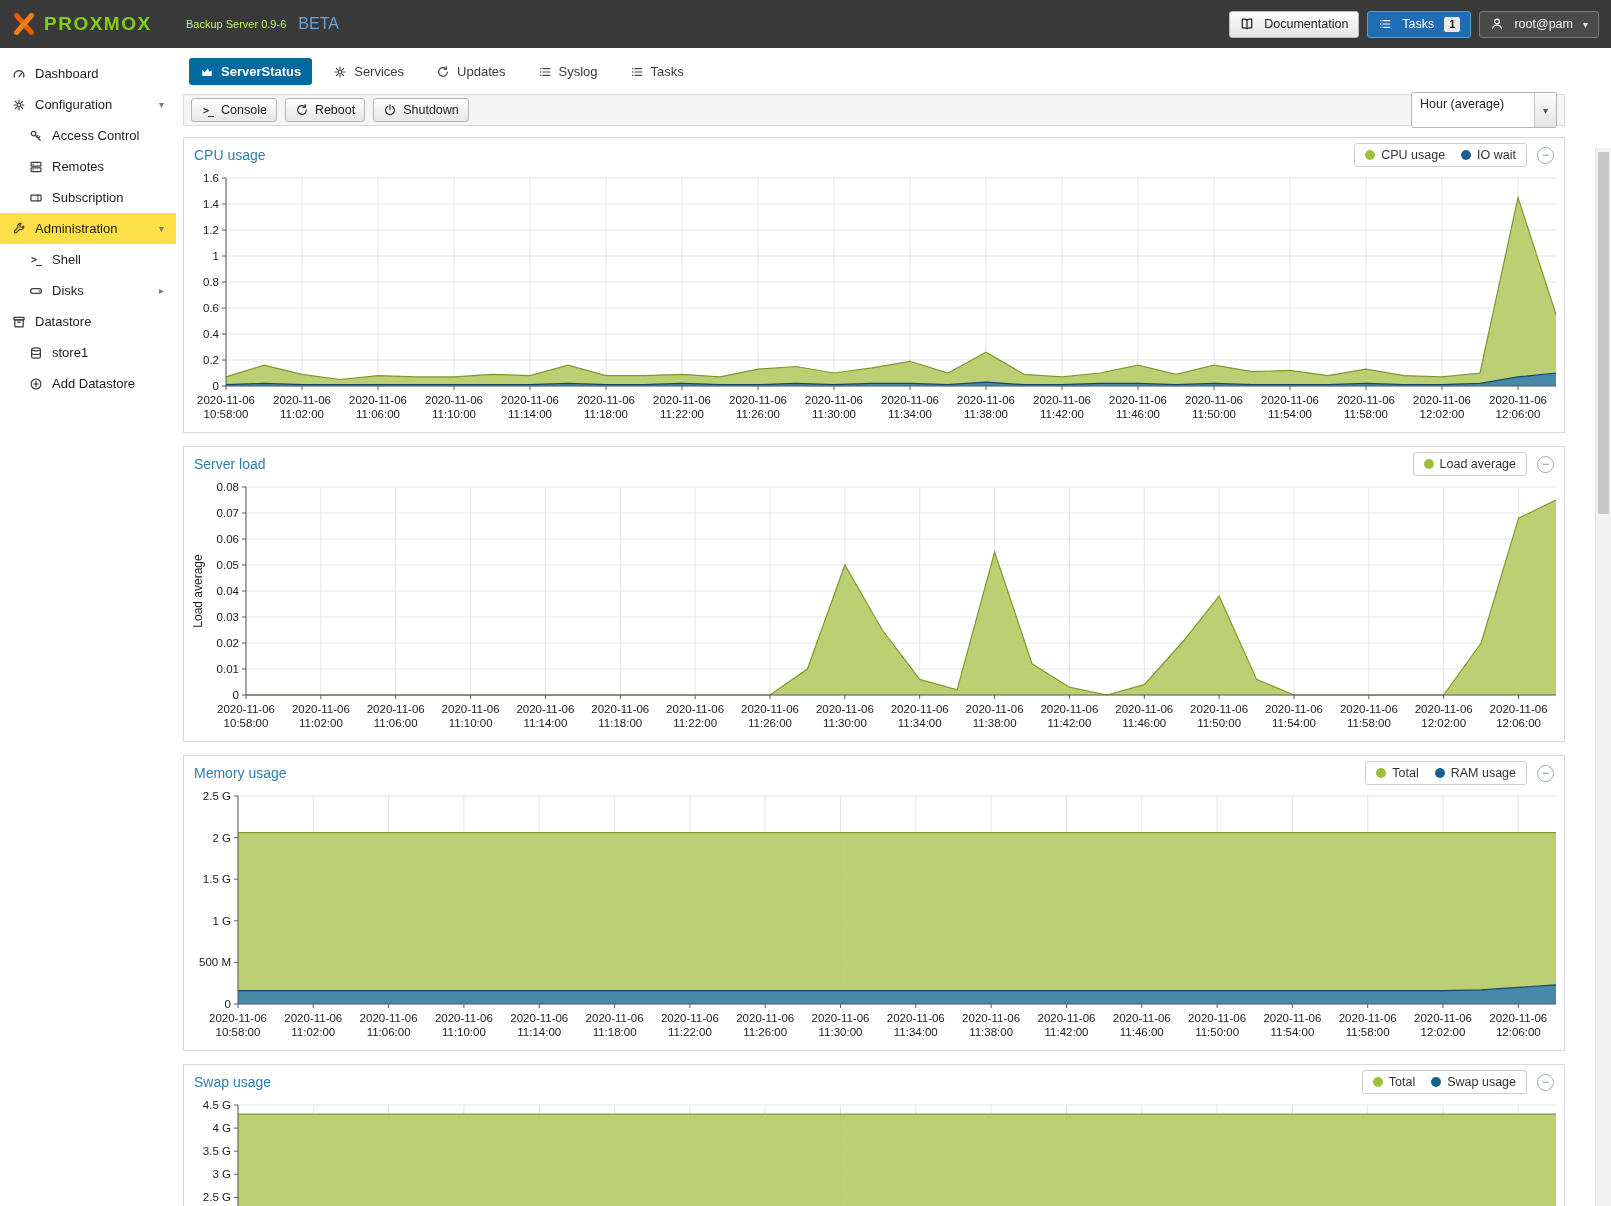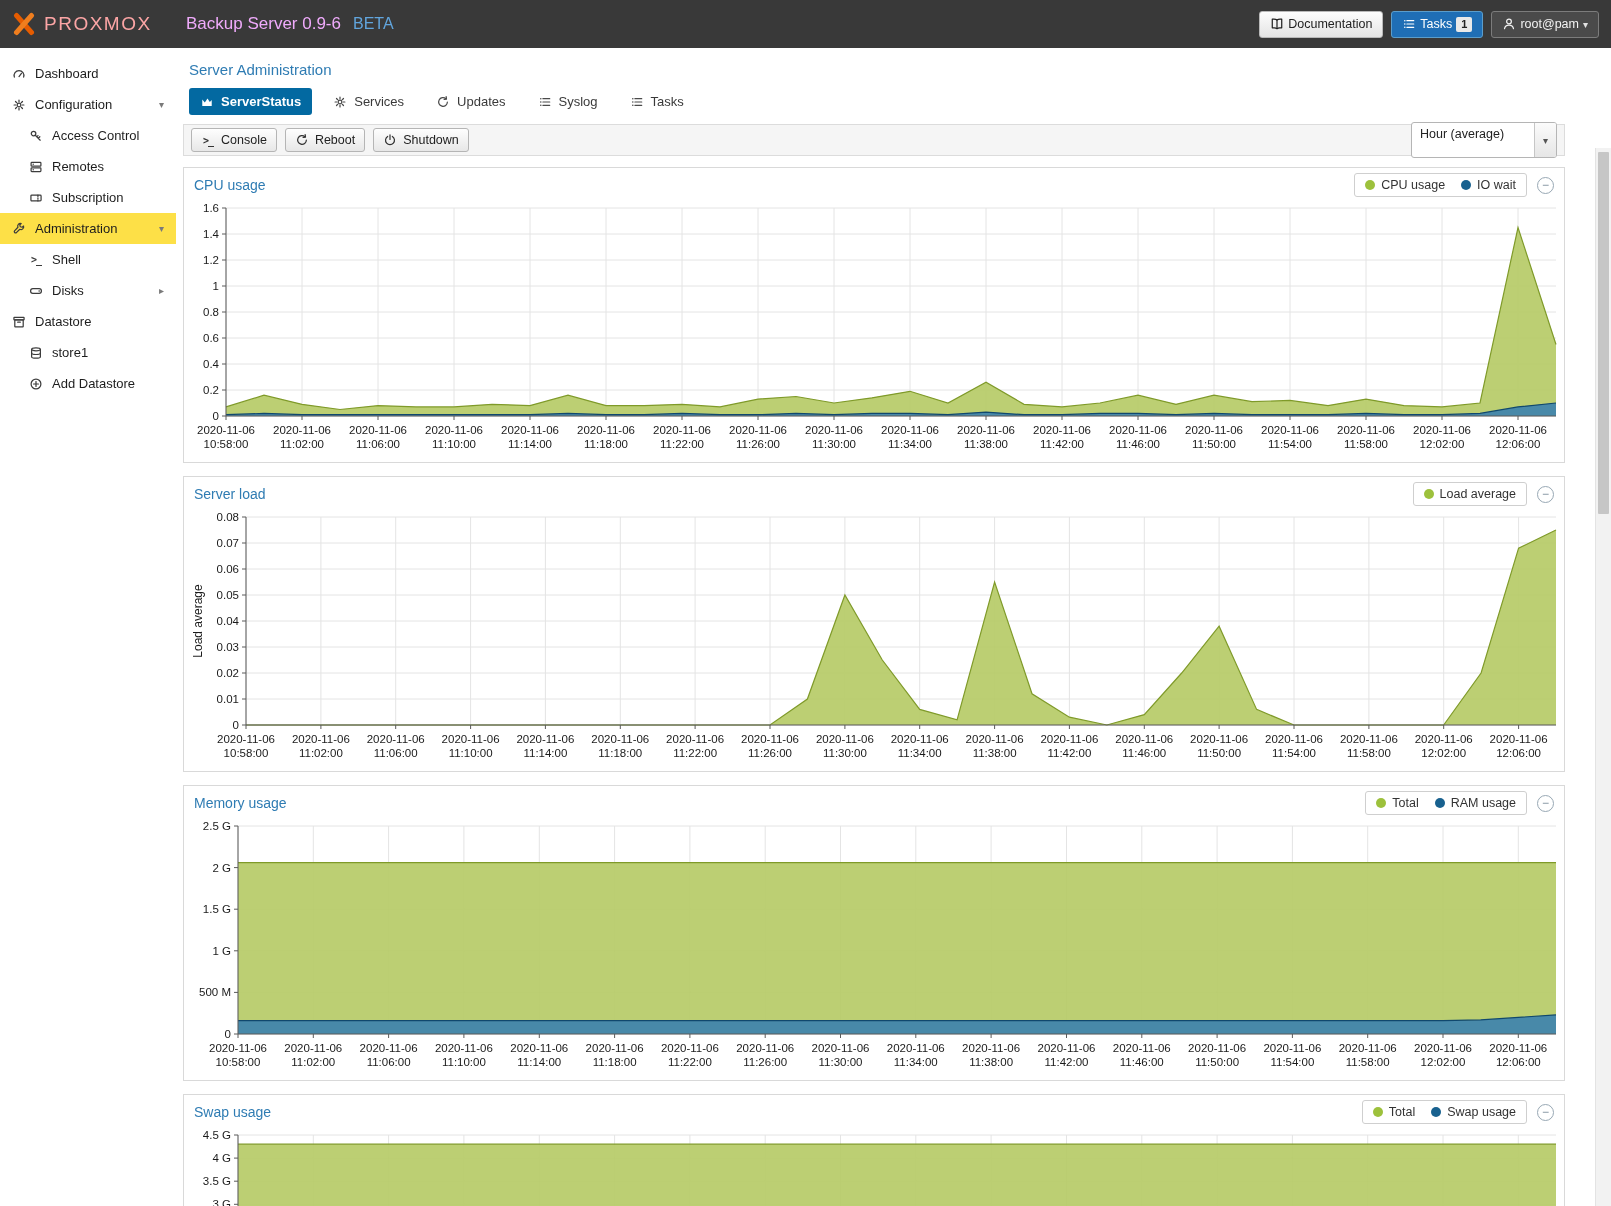--- a/index.html
+++ b/index.html
@@ -1,25 +1,25 @@
 <!DOCTYPE html>
 <html><head>
 <meta charset="utf-8">
 <style>
 *{box-sizing:border-box;margin:0;padding:0}
 html,body{width:1611px;height:1206px;overflow:hidden}
 body{position:relative;font-family:"Liberation Sans",sans-serif;background:#fff;color:#222}
 
 .topbar{height:48px;background:#393939;display:flex;align-items:center;padding:0 12px;gap:8px}
 .logo{display:flex;align-items:center;gap:8px;width:166px;flex:none}
-.logo-text{color:#fca5a5;font-weight:normal;font-size:19px;letter-spacing:1.5px}
-.product{color:#f0abfc;font-size:17px}
+.logo-text{color:#84cc16;font-weight:bold;font-size:19px;letter-spacing:1.5px}
+.product{color:#bef264;font-size:11px}
 .beta{color:#61a5dd;font-size:16px;margin-left:4px;text-decoration:none;cursor:pointer}
 .spacer{flex:1}
-.hbtn{display:flex;align-items:center;gap:4px;height:27px;padding:0 10px;border-radius:3px;font-size:12.5px;cursor:pointer;border:1px solid;font-family:inherit}
+.hbtn{display:flex;align-items:center;gap:10px;height:27px;padding:0 10px;border-radius:3px;font-size:12.5px;cursor:pointer;border:1px solid;font-family:inherit}
 .hbtn.light{background:linear-gradient(#fdfdfd,#e4e4e4);border-color:#b9b9b9;color:#222}
 .hbtn.blue{background:#1f6eb5;border-color:#5b9dcb;color:#fff}
 .hbtn.dark{background:#4a4a4a;border-color:#7c7c7c;color:#f2f2f2}
 .badge{background:#e9e9e9;color:#222;border-radius:2px;font-size:11px;font-weight:bold;padding:1px 5px;line-height:13px}
 .hcaret{font-size:10px;opacity:.9}
 .icn{display:inline-flex;width:14px;height:14px;align-items:center;justify-content:center;flex:none}
 .txt-icn{font-family:"DejaVu Sans Mono",monospace;font-size:10px;font-weight:bold;letter-spacing:-1px;white-space:nowrap}
 
 .layout{display:flex;height:1158px}
 .sidebar{width:176px;flex:none;padding-top:10px;background:#fff}
@@ -207,21 +207,20 @@
             <circle cx="8" cy="8" r="5.6"></circle>
             <line x1="8" y1="5.2" x2="8" y2="10.8"></line>
             <line x1="5.2" y1="8" x2="10.8" y2="8"></line>
           </svg>
         </span>
         <span class="sb-label">Add Datastore</span>
       </div>
     </nav>
 
   <main class="content">
-    <h1 class="page-title">Server Administration</h1>
     <div class="tabbar" id="tabbar">
         <button class="tab active">
           <span class="icn">
             <svg width="14" height="14" viewBox="0 0 16 16" fill="none" stroke="currentColor" stroke-width="1.4" stroke-linecap="round" stroke-linejoin="round">
               <path d="M2.6 12.6V5l2.9 3.6L8.6 4l2.6 4 2.2-2.2v6.8z" fill="currentColor" stroke="none"></path>
             </svg>
           </span>
           <span class="tab-label">ServerStatus</span>
         </button>
         <button class="tab">

